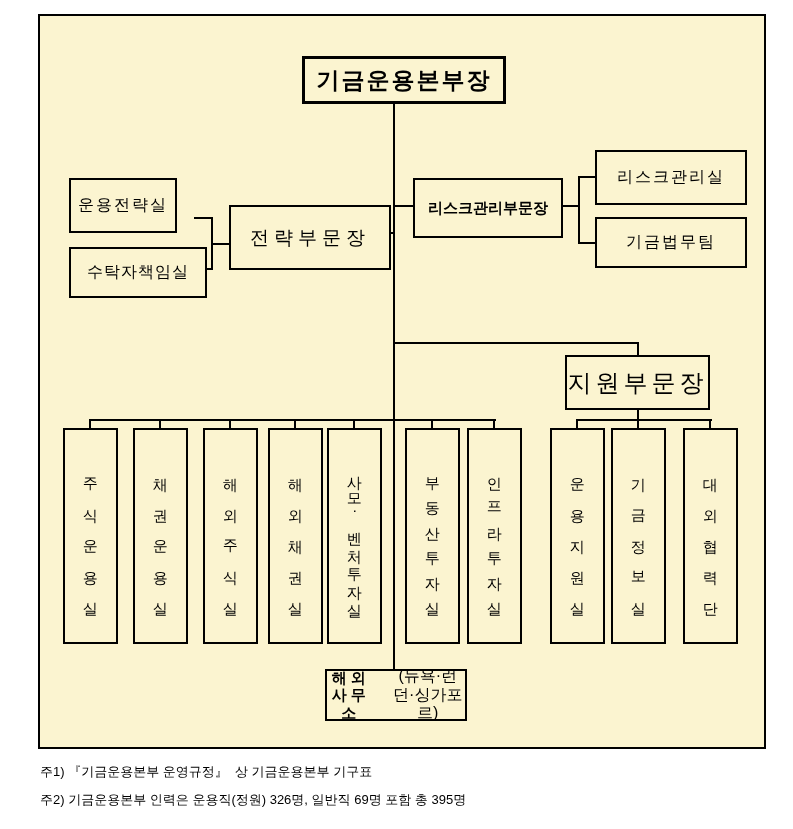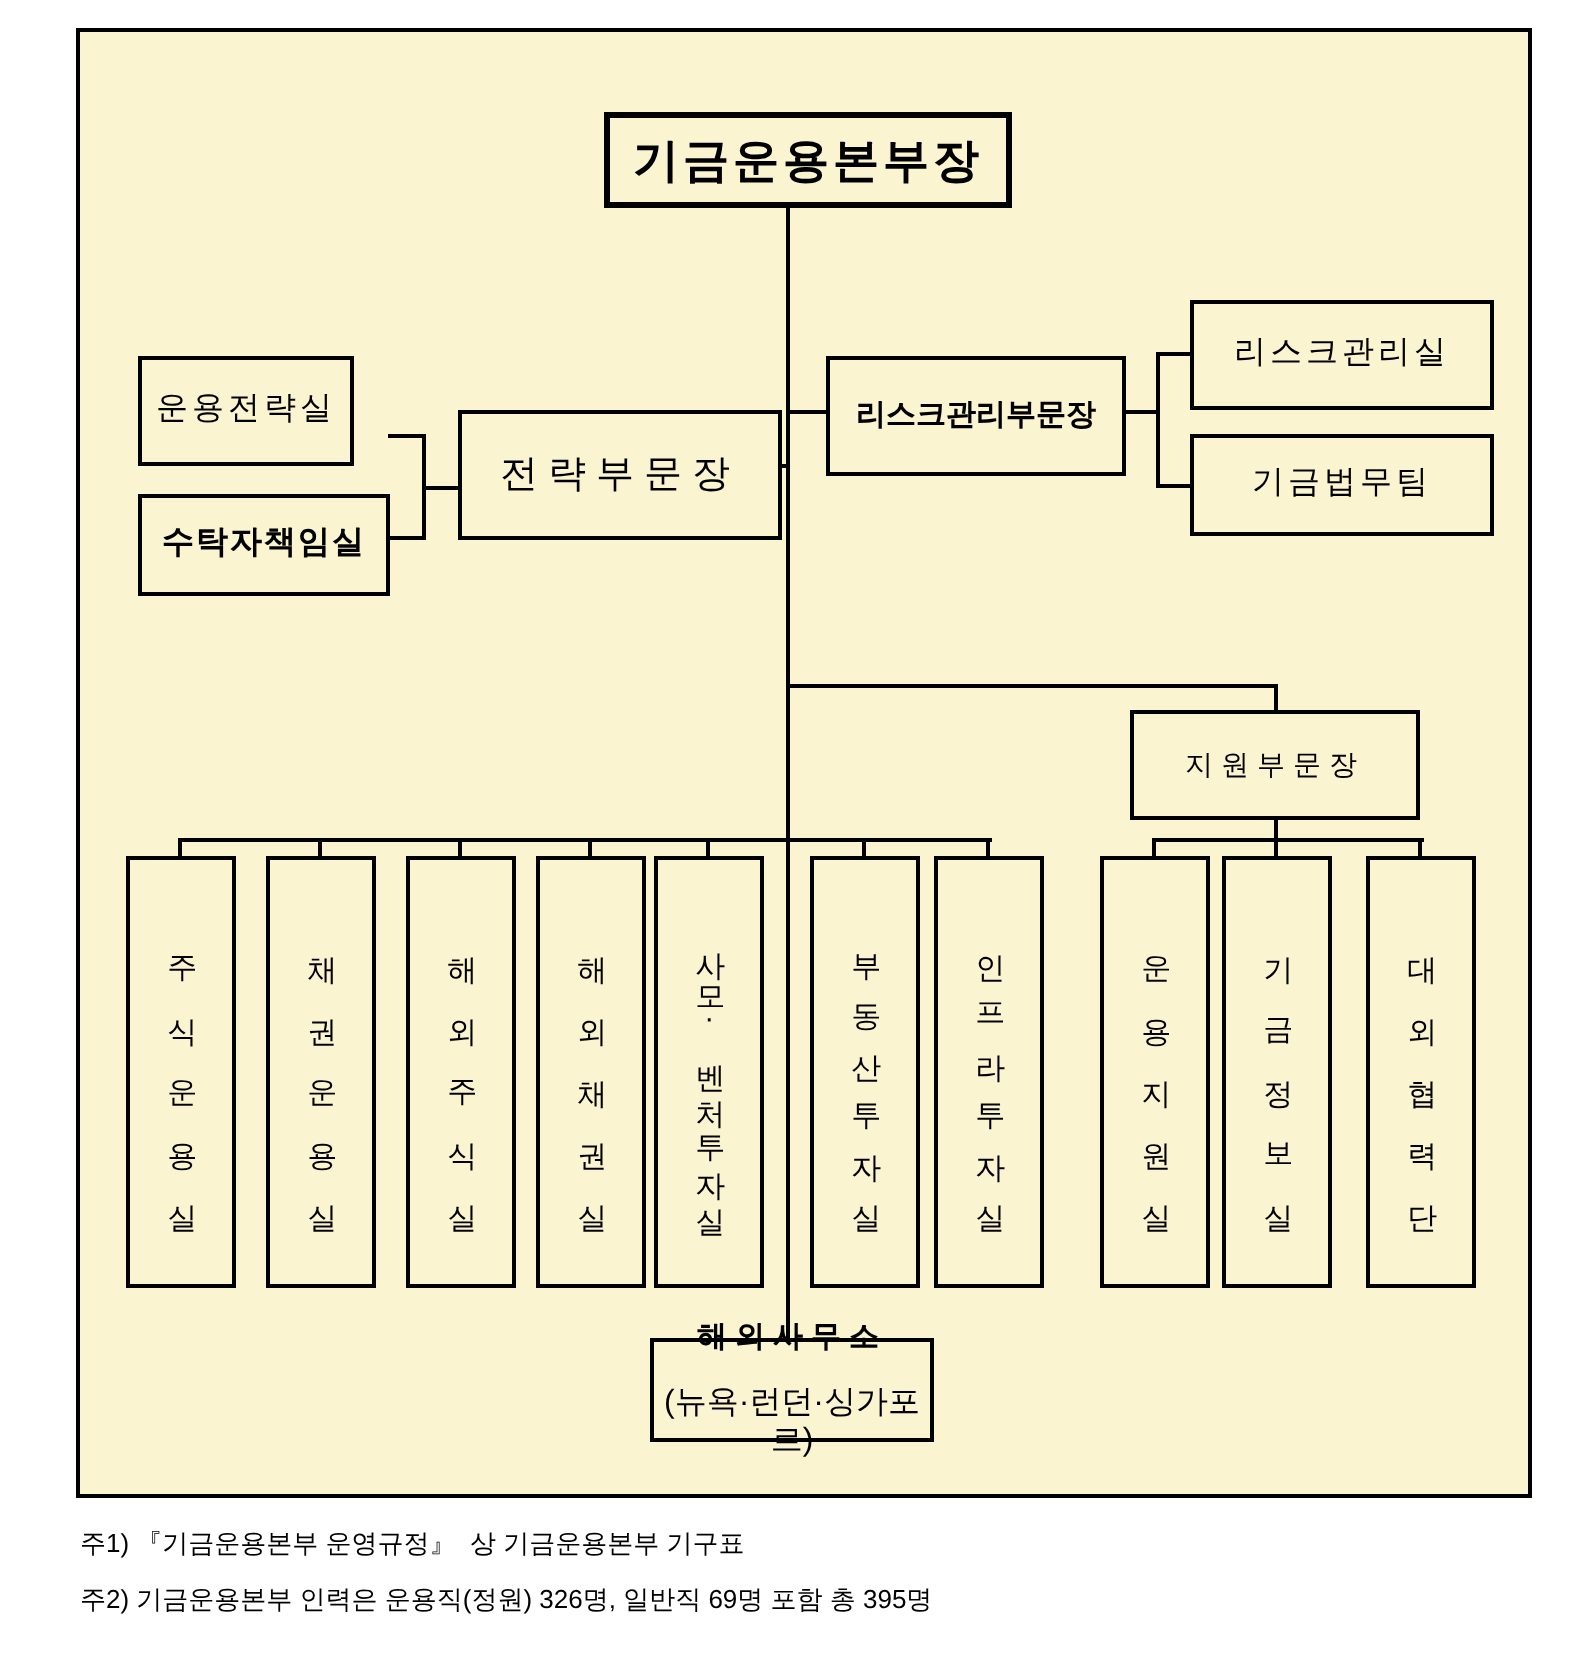--- a/index.html
+++ b/index.html
@@ -13,27 +13,27 @@
          background:var(--bg-cream);border:2px solid var(--line);box-sizing:border-box;}
   .obox{position:absolute;background:var(--bg-cream);border:2px solid var(--line);
         box-sizing:border-box;display:flex;align-items:center;justify-content:center;
         text-align:center;line-height:1.15;}
   .obox.thick{border-width:3px;}
   .ln{position:absolute;background:var(--line);}
   .root-label{font-size:23px;font-weight:bold;letter-spacing:2px;}
   .strategy-label{font-size:19px;letter-spacing:5px;white-space:nowrap;}
   .risk-label{font-size:15px;font-weight:bold;letter-spacing:0px;white-space:nowrap;}
   .side-label{font-size:16px;letter-spacing:2px;white-space:nowrap;}
-  .support-label{font-size:14px;letter-spacing:4px;white-space:nowrap;}
+  .support-label{font-size:24px;letter-spacing:4px;white-space:nowrap;}
   .vbox{position:absolute;top:428px;height:216px;width:55px;}
   .vtext{writing-mode:vertical-rl;text-orientation:upright;font-size:15px;}
   .v5 .vtext{letter-spacing:16px;margin-bottom:-16px;}
   .v6 .vtext{letter-spacing:10px;margin-bottom:-10px;}
   .v8 .vtext{letter-spacing:3px;margin-bottom:-3px;}
-  .overseas{flex-direction:column;gap:16px;}
+  .overseas{flex-direction:row;gap:16px;}
   .overseas-title{font-size:15px;letter-spacing:4px;font-weight:bold;}
   .overseas-sub{font-size:16px;letter-spacing:0px;}
   .notes{position:absolute;left:40px;top:758px;width:740px;font-size:13px;line-height:28px;
          font-family:"Liberation Sans","DejaVu Sans",sans-serif;}
   .note{white-space:pre;}
 </style>
 </head>
 <body>
 
 <div class="page">
@@ -76,21 +76,21 @@
   </div>
 
   <div class="obox" style="left:229px;top:205px;width:162px;height:65px;">
     <span class="strategy-label">전략부문장</span>
   </div>
 
   <div class="obox" style="left:69px;top:178px;width:108px;height:55px;">
     <span class="side-label">운용전략실</span>
   </div>
 
-  <div class="obox" style="left:69px;top:247px;width:126px;height:51px;font-weight:bold;">
+  <div class="obox" style="left:69px;top:247px;width:138px;height:51px;">
     <span class="side-label" style="letter-spacing:1px;">수탁자책임실</span>
   </div>
 
   <div class="obox" style="left:413px;top:178px;width:150px;height:60px;">
     <span class="risk-label">리스크관리부문장</span>
   </div>
 
   <div class="obox" style="left:595px;top:150px;width:152px;height:55px;">
     <span class="side-label">리스크관리실</span>
   </div>

